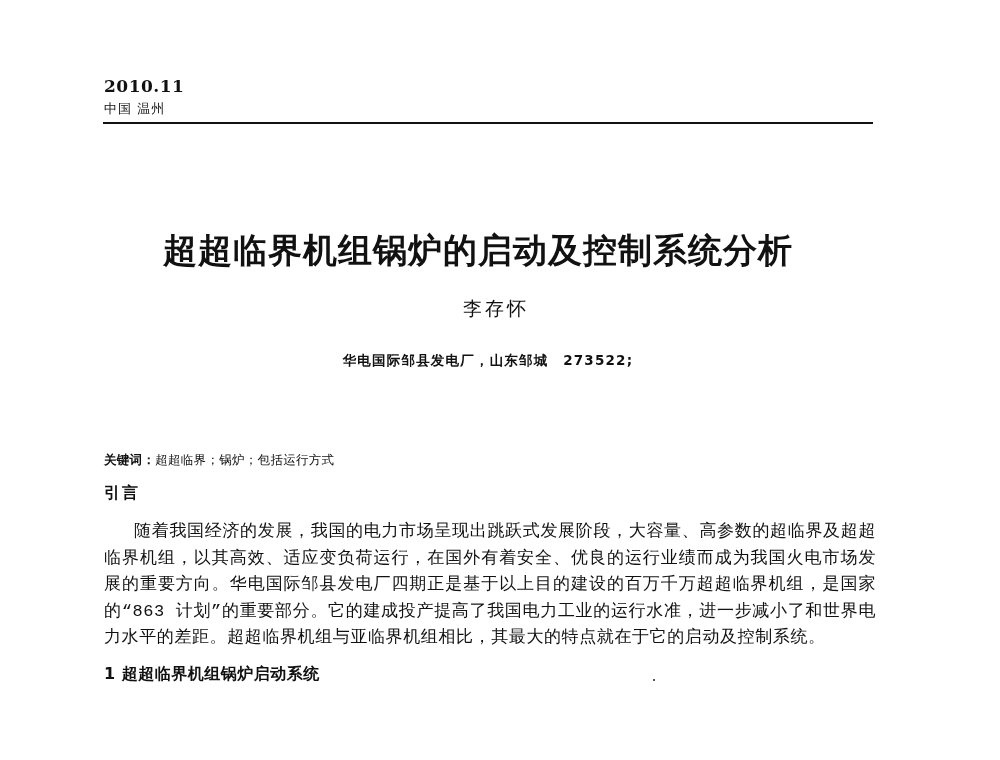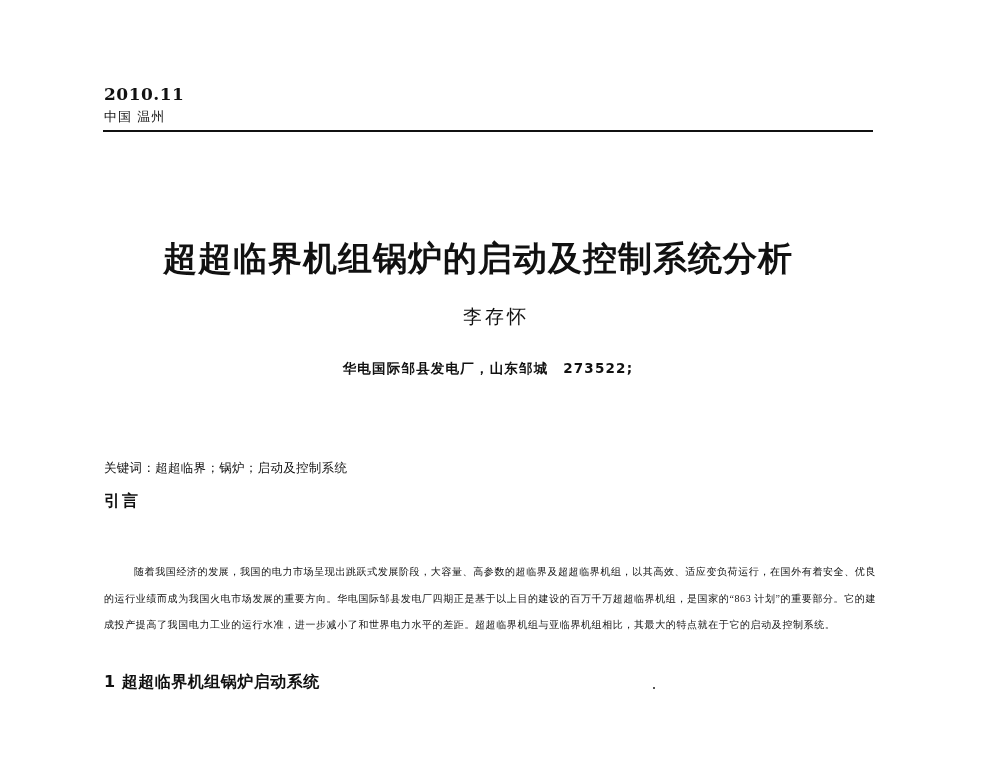--- a/index.html
+++ b/index.html
@@ -10,21 +10,21 @@
     body {
       width: 1000px;
       height: 760px;
       overflow: hidden;
       position: relative;
       color: #111;
       font-family: "DejaVu Serif", "Liberation Serif", serif;
     }
     .page {
       position: absolute;
-      left: 0; top: 8px;
+      left: 0; top: 0;
       width: 1000px;
       height: 752px;
     }
     .hdr-date {
       position: absolute;
       left: 104px;
       top: 76px;
       font-size: 17px;
       font-weight: bold;
       font-family: "DejaVu Serif", serif;
@@ -104,40 +104,39 @@
     }
     .abstract .lbl { font-weight: bold; }
     .keywords {
       position: absolute;
       left: 104px;
       top: 452px;
       font-size: 12.5px;
       font-family: "DejaVu Sans", sans-serif;
       letter-spacing: 0.3px;
     }
-    .keywords .lbl { font-weight: normal; }
+    .keywords .lbl { font-weight: bold; }
     .h-intro {
       position: absolute;
       left: 104px;
       top: 483px;
       font-size: 16px;
       font-weight: bold;
       font-family: "DejaVu Sans", sans-serif;
       letter-spacing: 2px;
     }
     .para {
       position: absolute;
       left: 104px;
       width: 772px;
-      font-size: 10px;
+      font-size: 17px;
       line-height: 26.5px;
-      font-family: Liberation Serif, serif;
+      font-family: Liberation Mono, monospace;
       text-align: justify;
       letter-spacing: 0.6px;
-      margin-top: 32px;
     }
     .para.p1 { top: 519px; }
     .para .indent { display: inline-block; width: 30px; }
     .h-sec1 {
       position: absolute;
       left: 104px;
       top: 664px;
       font-size: 16px;
       font-weight: bold;
       font-family: "DejaVu Sans", sans-serif;
@@ -161,21 +160,21 @@
   <div class="hdr-date">2010.11</div>
   <div class="hdr-place">中国 温州</div>
   <div class="hdr-rule"></div>
 
   <div class="title">超超临界机组锅炉的启动及控制系统分析</div>
   <div class="author">李存怀</div>
   <div class="affil">华电国际邹县发电厂，山东邹城　273522;</div>
 
 
   <div class="keywords">
-    <span class="lbl">关键词：</span><span>超超临界；锅炉；启动及控制系统</span>
+    <span class="lbl">关键词：</span><span>超超临界；锅炉；包括运行方式</span>
   </div>
 
   <div class="h-intro">引言</div>
   <div class="para p1"><span class="indent"></span><span>随着我国经济的发展，我国的电力市场呈现出跳跃式发展阶段，大容量、高参数的超临界及超超临界机组，以其高效、适应变负荷运行，在国外有着安全、优良的运行业绩而成为我国火电市场发展的重要方向。华电国际邹县发电厂四期正是基于以上目的建设的百万千万超超临界机组，是国家的“863 计划”的重要部分。它的建成投产提高了我国电力工业的运行水准，进一步减小了和世界电力水平的差距。超超临界机组与亚临界机组相比，其最大的特点就在于它的启动及控制系统。</span></div>
 
   <div class="speck"></div>
 
   <div class="h-sec1">1 超超临界机组锅炉启动系统</div>
 
 </div>

